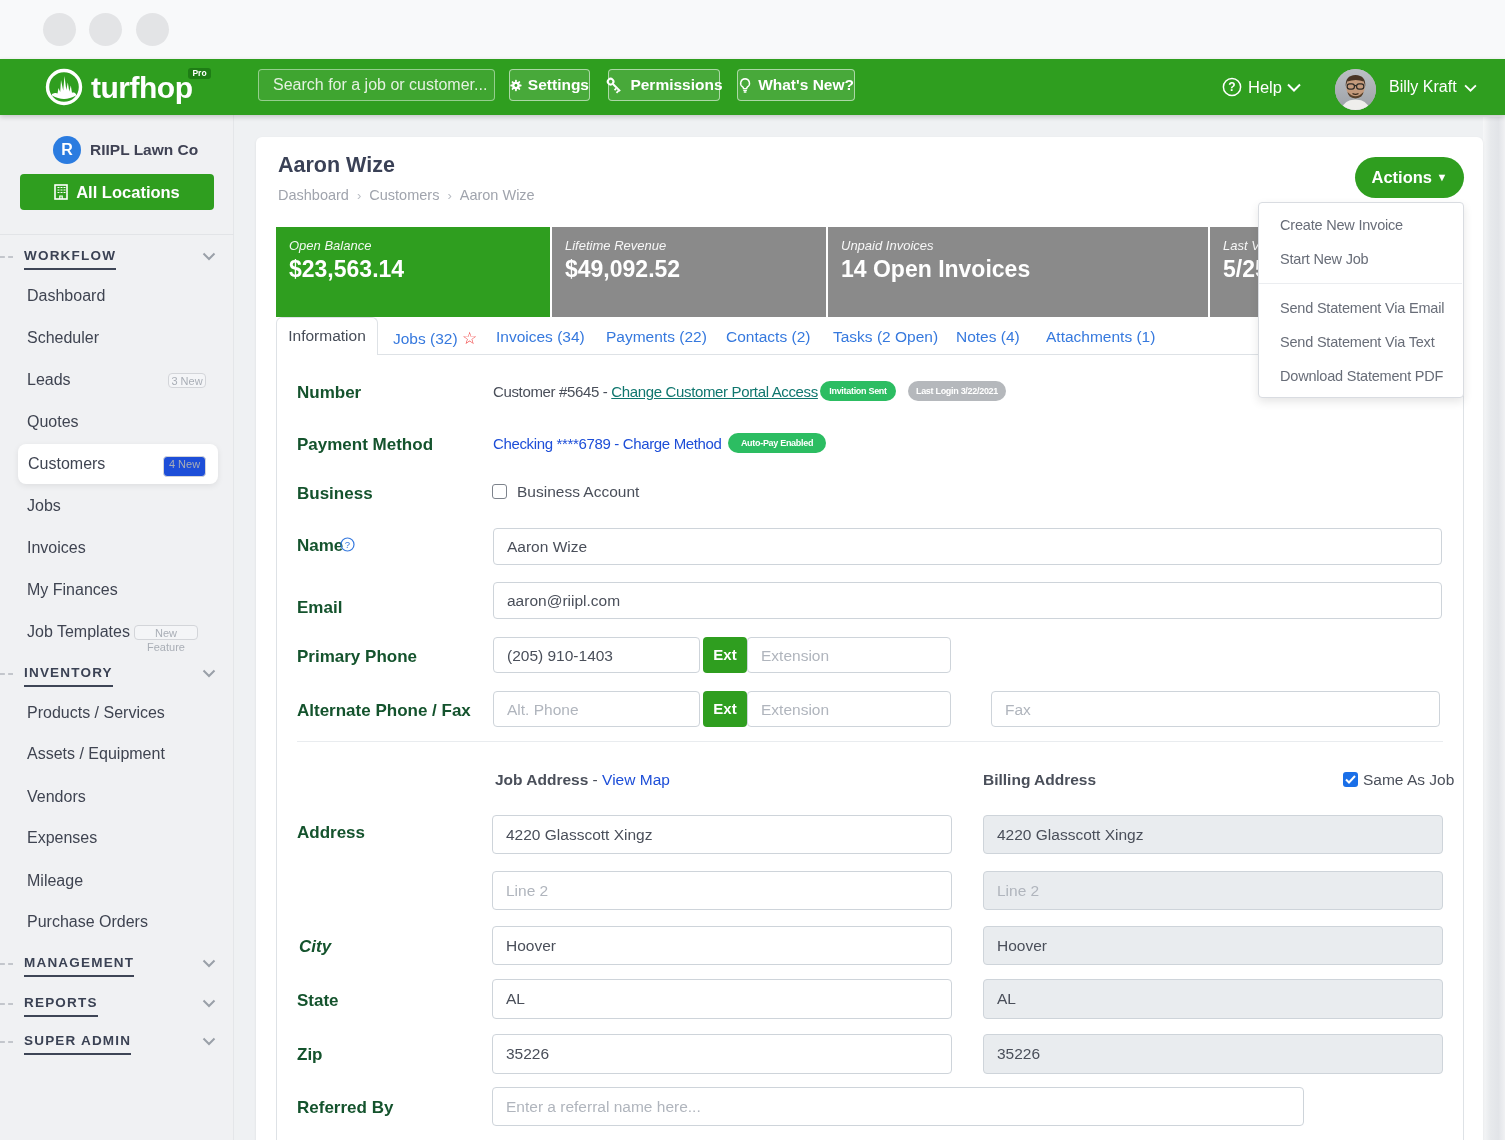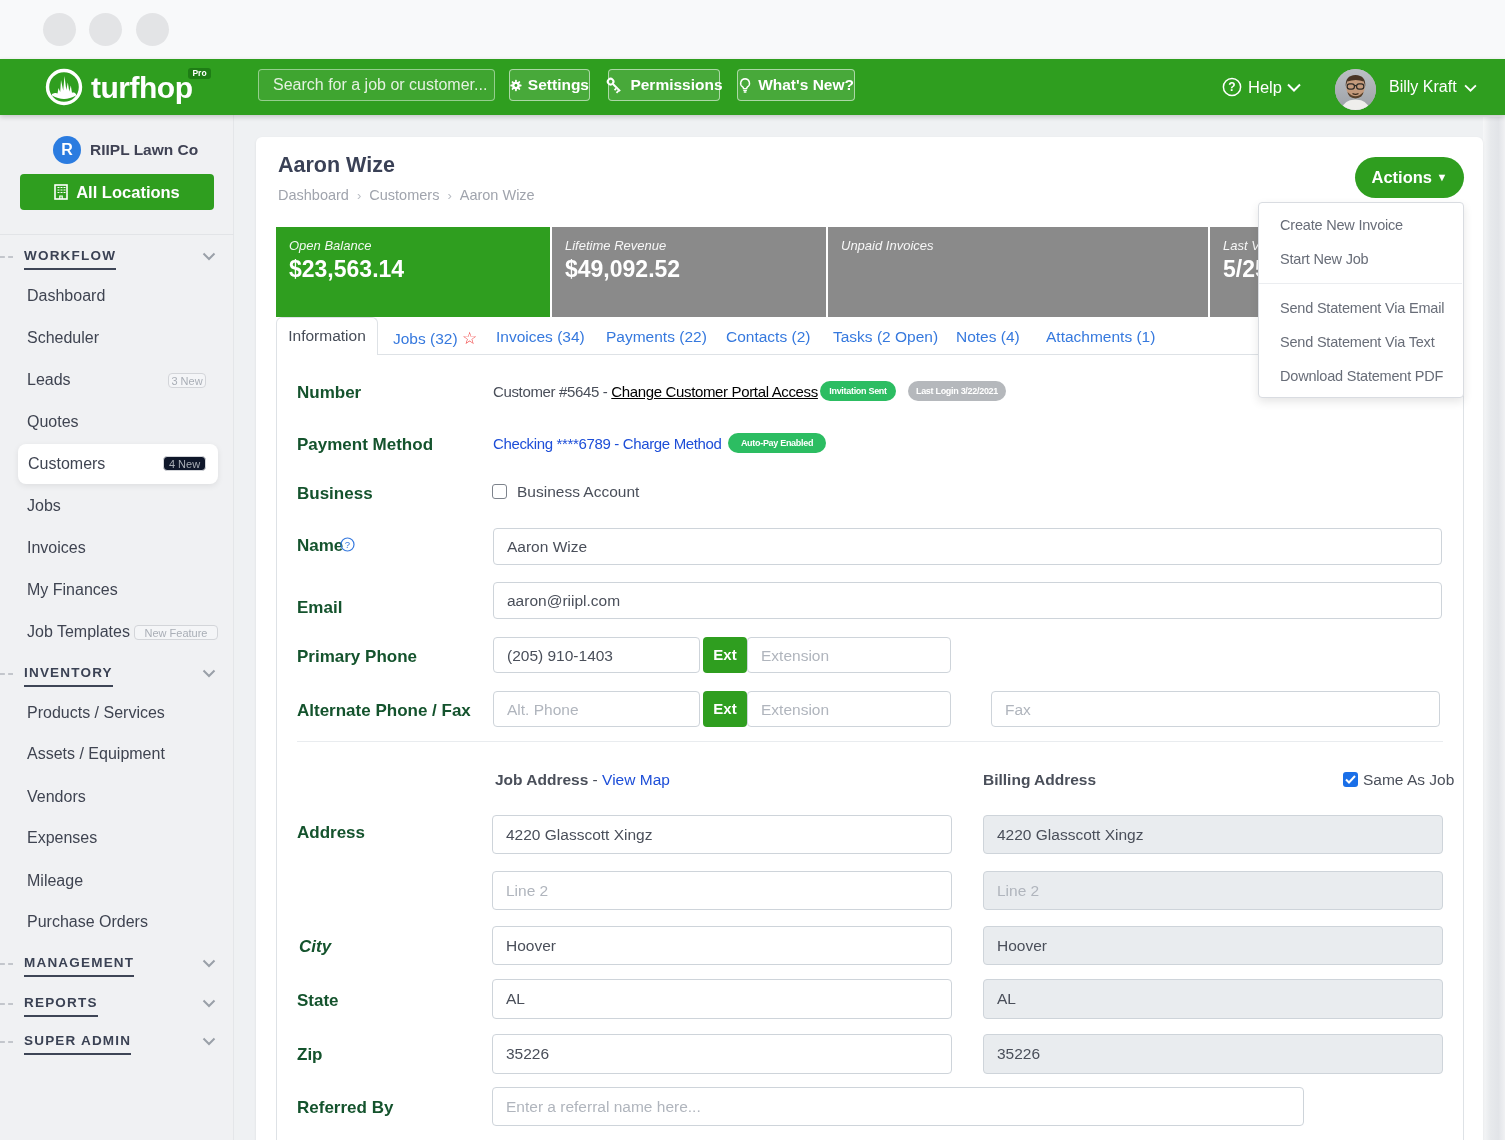--- a/index.html
+++ b/index.html
@@ -37,21 +37,21 @@
 .stat .vl { font-size:23px; font-weight:bold; margin-top:3px; }
 
 #tabline { left:276px; top:354px; width:1188px; height:1px; background:#dee2e6; }
 #contentbox { left:276px; top:355px; width:1188px; height:792px; border-left:1px solid #dee2e6; border-right:1px solid #dee2e6; }
 #activetab { left:276px; top:317px; width:102px; height:38px; background:#fff; border:1px solid #dee2e6; border-bottom:none; border-radius:6px 6px 0 0; color:#464c57; font-size:15.5px; text-align:center; line-height:36px; z-index:5; }
 .tab { top:328px; font-size:15.5px; color:#3679de; }
 
 .flabel { font-size:17px; font-weight:bold; color:#14532d; }
 .fval { font-size:15.5px; color:#4a4f5a; }
 a.lnk { color:#1d4ed8; text-decoration:none; }
-a.lnku { color:#000000; text-decoration:underline; }
+a.lnku { color:#0f766e; text-decoration:underline; }
 .badge { height:20px; border-radius:10px; color:#fff; font-size:9px; font-weight:bold; text-align:center; line-height:20px; white-space:nowrap; letter-spacing:-0.3px; overflow:hidden; }
 .bgreen { background:#2cbd62; }
 .bgray { background:#b5b8bc; }
 .inp { border:1px solid #ced4da; border-radius:4px; background:#fff; font-size:15.5px; color:#4a4f5a; line-height:35px; padding-left:13px; white-space:nowrap; overflow:hidden; }
 .inp.ph { color:#b0b5bd; }
 .inp.dis { background:#e9ecef; }
 .extbtn { background:#2f9e1f; border-radius:4px; color:#fff; font-size:15px; font-weight:bold; text-align:center; line-height:36px; }
 .cb { width:15px; height:15px; border:1.5px solid #7d838c; border-radius:3px; background:#fff; }
 </style>
 </head>
@@ -160,26 +160,26 @@
 <svg class="abs" style="left:202px;top:252px;" width="14" height="9" viewBox="0 0 14 9">
     <path class="chev" d="M1.5 1.5 L7 7 L12.5 1.5"></path>
   </svg>
 <div class="abs sbitem" style="left:27px;top:287px;">Dashboard</div>
 <div class="abs sbitem" style="left:27px;top:329px;">Scheduler</div>
 <div class="abs sbitem" style="left:27px;top:371px;">Leads</div>
 <div class="abs sbadge" style="left:168px;top:373px;width:38px;height:15px;line-height:14px;">3 New</div>
 <div class="abs sbitem" style="left:27px;top:413px;">Quotes</div>
 <div class="abs" style="left:18px;top:444px;width:200px;height:40px;background:#fff;border-radius:8px;box-shadow:0 2px 6px rgba(0,0,0,.08);"></div>
 <div class="abs sbitem" style="left:28px;top:455px;">Customers</div>
-<div class="abs sbadge" style="left:163px;top:456px;width:43px;height:15px;line-height:14px;background:#0f172a;">4 New</div>
+<div class="abs sbadge" style="left:163px;top:456px;width:43px;height:21px;line-height:14px;background:#1d4ed8;">4 New</div>
 <div class="abs sbitem" style="left:27px;top:497px;">Jobs</div>
 <div class="abs sbitem" style="left:27px;top:539px;">Invoices</div>
 <div class="abs sbitem" style="left:27px;top:581px;">My Finances</div>
 <div class="abs sbitem" style="left:27px;top:623px;">Job Templates</div>
-<div class="abs sbadge" style="left:134px;top:625px;width:84px;height:15px;line-height:14px;">New Feature</div>
+<div class="abs sbadge" style="left:134px;top:625px;width:64px;height:15px;line-height:14px;">New Feature</div>
 <div class="abs dash" style="top:673px;"></div>
 <div class="abs sbhead" style="left:24px;top:665px;">INVENTORY</div>
 <svg class="abs" style="left:202px;top:669px;" width="14" height="9" viewBox="0 0 14 9">
     <path class="chev" d="M1.5 1.5 L7 7 L12.5 1.5"></path>
   </svg>
 <div class="abs sbitem" style="left:27px;top:704px;">Products / Services</div>
 <div class="abs sbitem" style="left:27px;top:745px;">Assets / Equipment</div>
 <div class="abs sbitem" style="left:27px;top:788px;">Vendors</div>
 <div class="abs sbitem" style="left:27px;top:829px;">Expenses</div>
 <div class="abs sbitem" style="left:27px;top:872px;">Mileage</div>
@@ -209,20 +209,21 @@
 <div class="abs stat" style="left:276px;width:274px;background:#2f9e1f;">
   <div class="lb">Open Balance</div>
     <div class="vl">$23,563.14</div>
 </div>
 <div class="abs stat" style="left:552px;width:274px;background:#8a8a8a;">
   <div class="lb">Lifetime Revenue</div>
     <div class="vl">$49,092.52</div>
 </div>
 <div class="abs stat" style="left:828px;width:380px;background:#8a8a8a;">
   <div class="lb">Unpaid Invoices</div>
+    <div class="vl">14 Open Invoices</div>
 </div>
 <div class="abs stat" style="left:1210px;width:254px;background:#8a8a8a;">
   <div class="lb">Last Visit</div>
     <div class="vl">5/25/2021</div>
 </div>
 
 <div class="abs" id="tabline"></div>
 <div class="abs" id="contentbox"></div>
 <div class="abs" id="activetab">Information</div>
 <div class="abs tab" style="left:393px;">Jobs (32) <span style="color:#f03e3e;font-size:17px;">☆</span></div>

